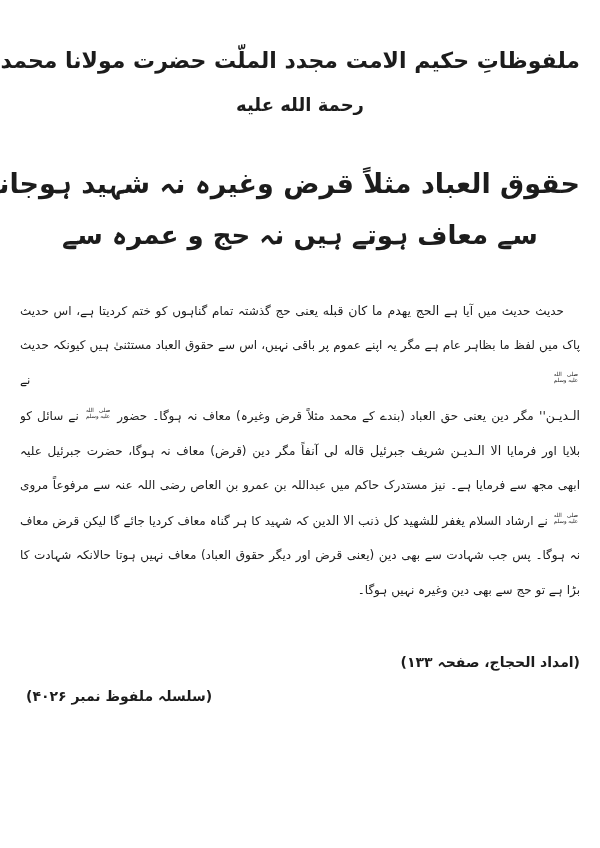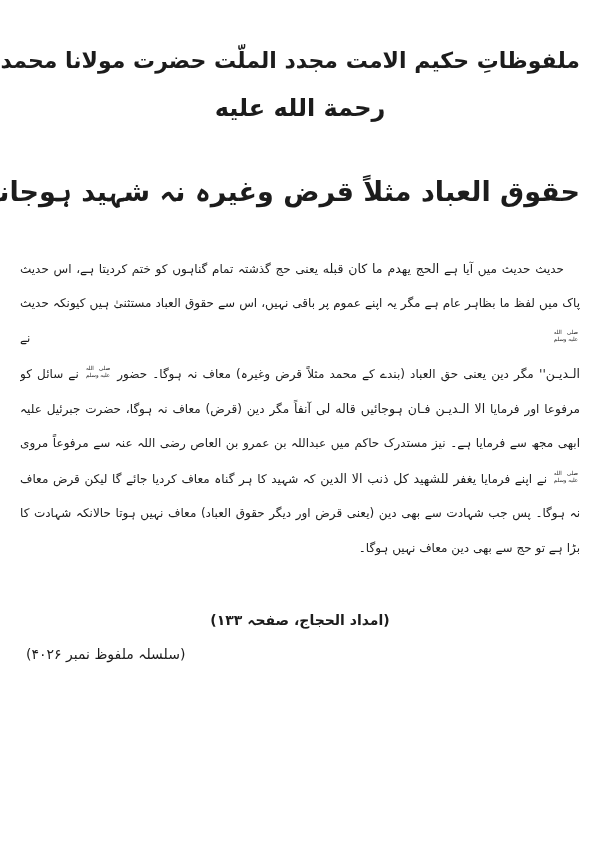--- a/index.html
+++ b/index.html
@@ -23,21 +23,21 @@
   .title-l1 {
     margin: 44px 0 0 0;
     font-size: 22px;
     font-weight: bold;
     text-align: center;
     line-height: 1.5;
     white-space: nowrap;
   }
   .title-l2 {
     margin: 16px 0 0 0;
-    font-size: 24px;
+    font-size: 18px;
     font-weight: bold;
     text-align: center;
     line-height: 1.3;
   }
   .head-l1 {
     margin: 46px 0 0 0;
     font-size: 27px;
     font-weight: bold;
     text-align: center;
     line-height: 1.6;
@@ -79,52 +79,52 @@
     line-height: 6.5px;
     text-align: center;
     margin: 0 2px;
     position: relative;
     top: -3px;
   }
   .citation {
     margin-top: 46px;
     font-size: 14px;
     font-weight: bold;
-    text-align: center;
   }
   .serial {
     margin-top: 18px;
     font-size: 14px;
-    font-weight: normal;
+    font-weight: bold;
     text-align: left;
     padding-left: 6px;
   }
 </style>
 </head>
 <body>
 
 <div class="page" dir="rtl" lang="ur">
   <h1 class="title-l1">ملفوظاتِ حکیم الامت مجدد الملّت حضرت مولانا محمد اشرف علی تھانوی</h1>
   <div class="title-l2">رحمة الله عليه</div>
   <h2 class="head-l1">حقوق العباد مثلاً قرض وغیرہ نہ شہید ہوجانے</h2>
+  <div class="head-l2">سے معاف ہوتے ہیں نہ حج و عمرہ سے</div>
   <div class="body-text">
       <div class="body-line"><span>حدیث حدیث میں آیا ہے </span><span class="arabic-quote">الحج يهدم ما كان قبله</span><span> یعنی حج گذشتہ تمام گناہوں کو ختم کردیتا ہے، اس حدیث</span></div>
       <div class="body-line"><span>پاک میں لفظ ما بظاہر عام ہے مگر یہ اپنے عموم پر باقی نہیں، اس سے حقوق العباد مستثنیٰ ہیں کیونکہ حدیث شریف میں ہے کہ</span></div>
       <div class="body-line"><span class="saw">
           <span>صلى الله</span>
           <span>عليه وسلم</span>
         </span><span> نے</span></div>
       <div class="body-line"><span class="arabic-quote">الـديـن''</span><span> مگر دین یعنی حق العباد (بندے کے محمد مثلاً قرض وغیرہ) معاف نہ ہوگا۔ حضور </span><span class="saw">
           <span>صلى الله</span>
           <span>عليه وسلم</span>
         </span><span> نے سائل کو واپس</span></div>
-      <div class="body-line"><span>مرفوعا اور فرمایا </span><span class="arabic-quote">الا الـديـن فـان ہوجائیں قاله لى آنفاً</span><span> مگر دین (قرض) معاف نہ ہوگا، حضرت جبرئیل علیہ السلام نے</span></div>
+      <div class="body-line"><span>بلایا اور فرمایا </span><span class="arabic-quote">الا الـديـن شریف جبرئيل قاله لى آنفاً</span><span> مگر دین (قرض) معاف نہ ہوگا، حضرت جبرئیل علیہ السلام نے</span></div>
       <div class="body-line"><span>ابھی مجھ سے فرمایا ہے۔ نیز مستدرک حاکم میں عبداللہ بن عمرو بن العاص رضی اللہ عنہ سے مرفوعاً مروی ہے، رسول اللہ</span></div>
       <div class="body-line"><span class="saw">
           <span>صلى الله</span>
           <span>عليه وسلم</span>
-        </span><span> نے اپنے فرمایا </span><span class="arabic-quote">يغفر للشهيد كل ذنب الا الدين</span><span> کہ شہید کا ہر گناہ معاف کردیا جائے گا لیکن قرض معاف</span></div>
+        </span><span> نے ارشاد السلام </span><span class="arabic-quote">يغفر للشهيد كل ذنب الا الدين</span><span> کہ شہید کا ہر گناہ معاف کردیا جائے گا لیکن قرض معاف</span></div>
       <div class="body-line"><span>نہ ہوگا۔ پس جب شہادت سے بھی دین (یعنی قرض اور دیگر حقوق العباد) معاف نہیں ہوتا حالانکہ شہادت کا درجہ بہت</span></div>
-      <div class="body-line"><span>بڑا ہے تو حج سے بھی دین معاف نہیں ہوگا۔</span></div>
+      <div class="body-line"><span>بڑا ہے تو حج سے بھی دین وغیرہ نہیں ہوگا۔</span></div>
     </div>
   <div class="citation">(امداد الحجاج، صفحہ ۱۳۳)</div>
   <div class="serial">(سلسلہ ملفوظ نمبر ۴۰۲۶)</div>
 </div>
 
 </body></html>

